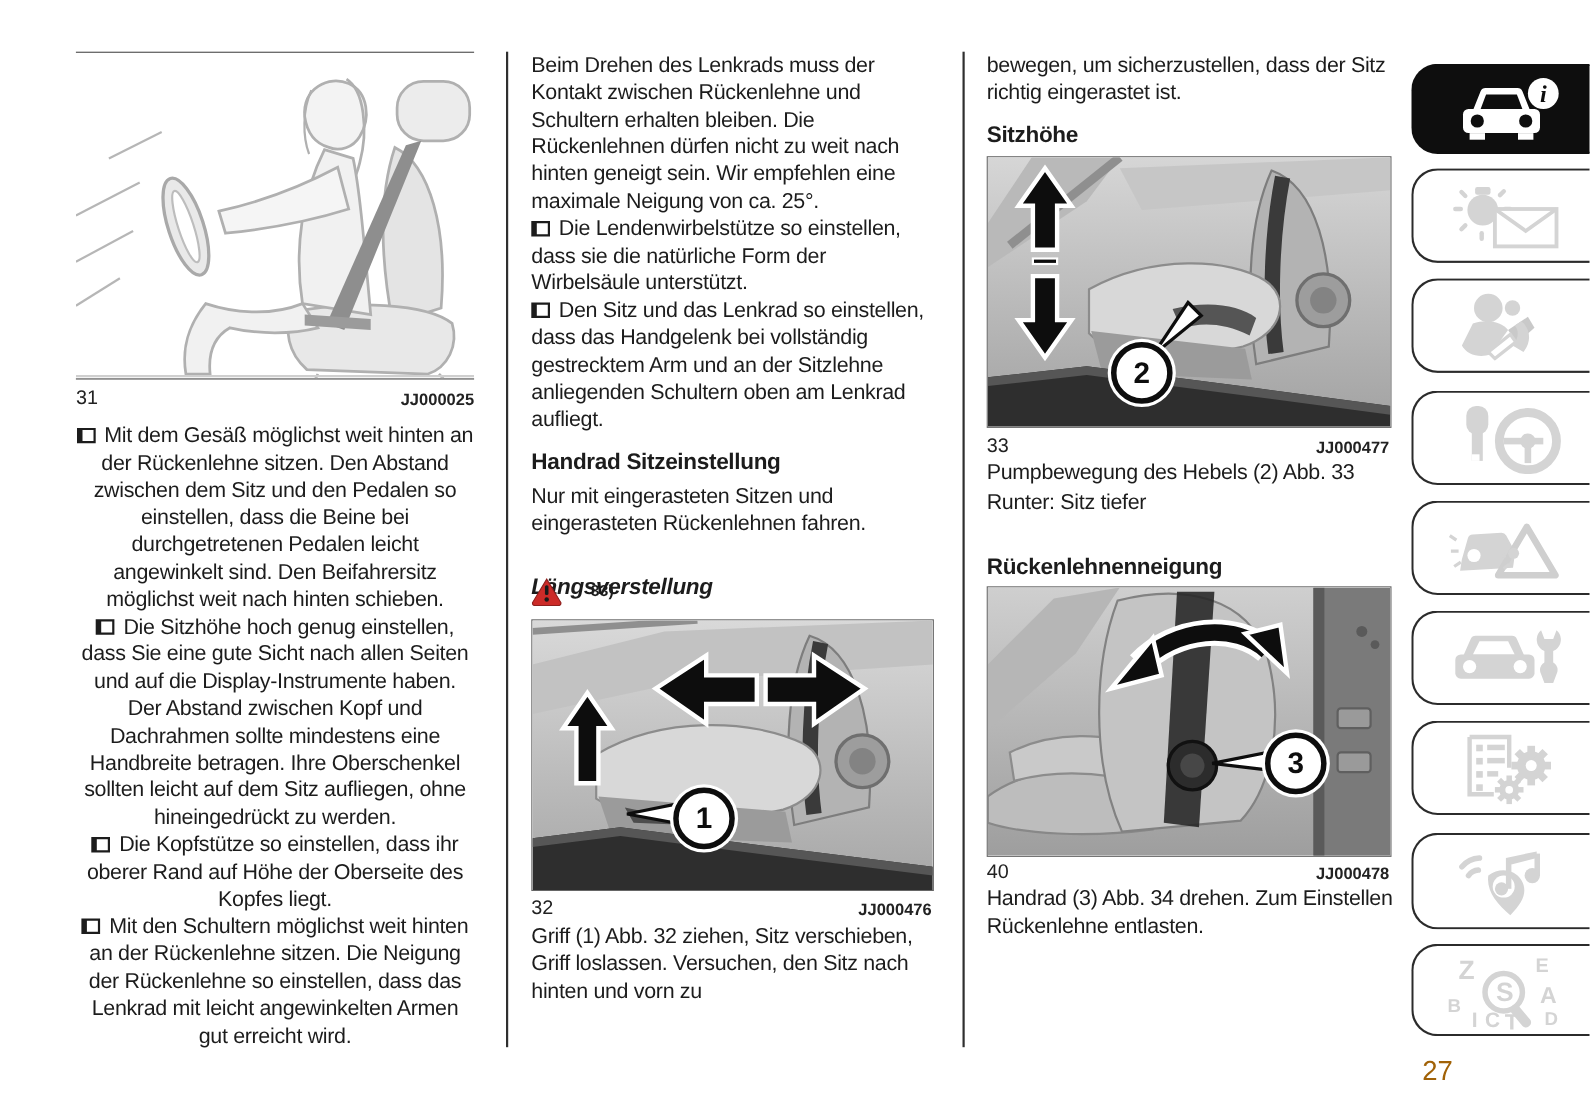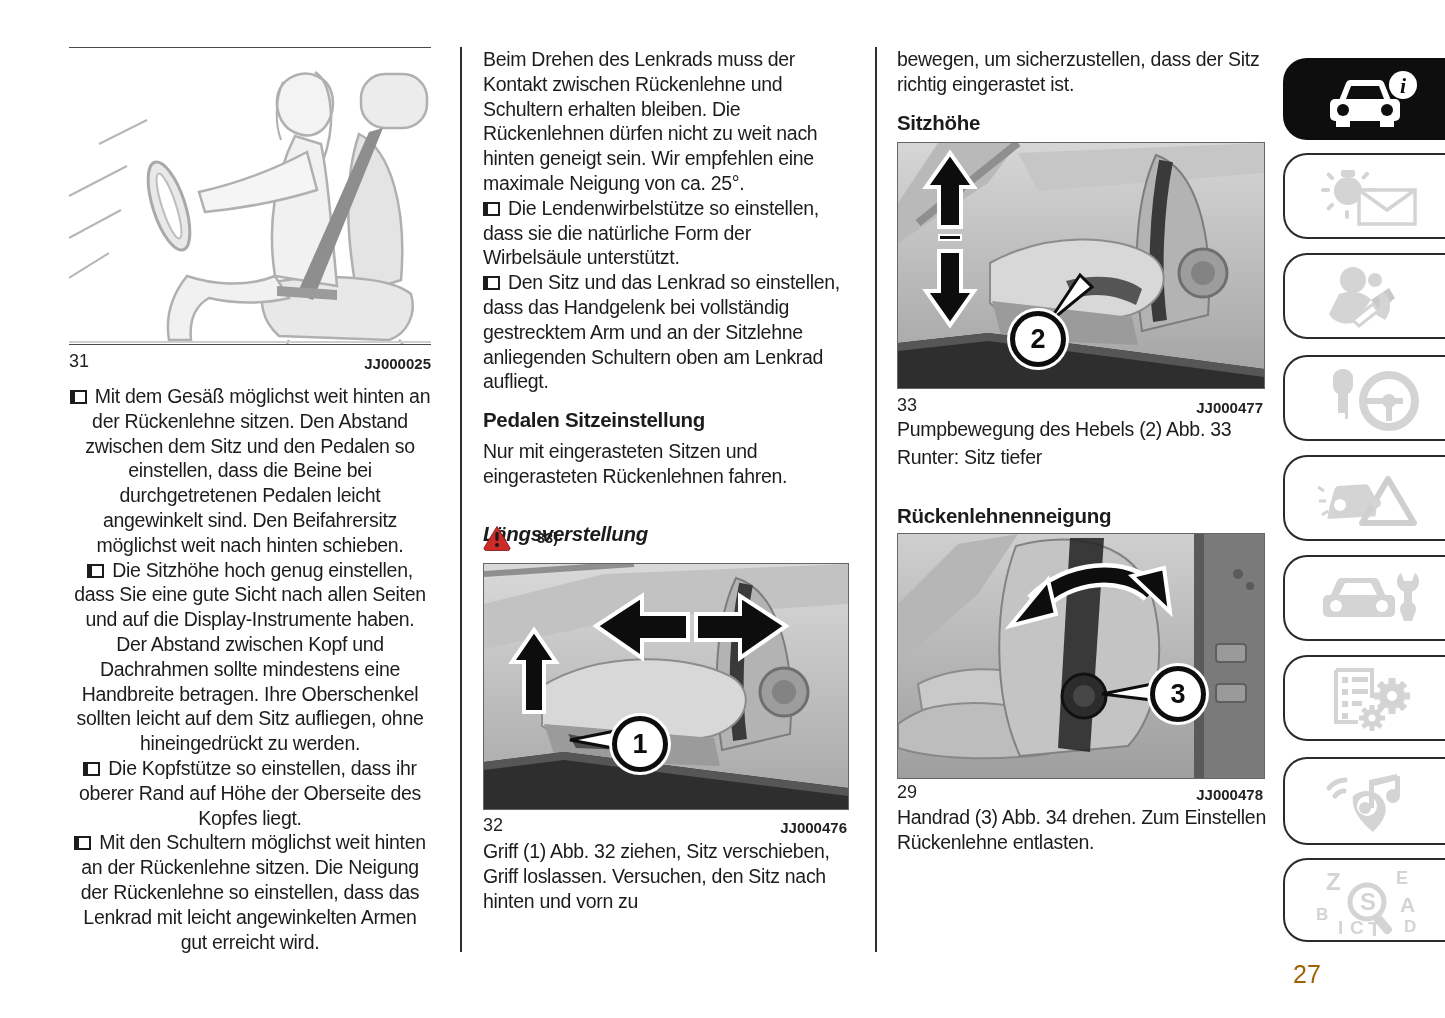--- a/index.html
+++ b/index.html
@@ -99,21 +99,21 @@
 </div>
 
 <div class="col" style="left:483px;top:47px;width:369px;height:960px;">
 
   <div class="body-text" style="width:369px;">
     <p><span>Beim Drehen des Lenkrads muss der Kontakt zwischen Rückenlehne und Schultern erhalten bleiben. Die Rückenlehnen dürfen nicht zu weit nach hinten geneigt sein. Wir empfehlen eine maximale Neigung von ca. 25°.</span></p>
     <p><span class="bullet"></span><span>Die Lendenwirbelstütze so einstellen, dass sie die natürliche Form der Wirbelsäule unterstützt.</span></p>
     <p><span class="bullet"></span><span>Den Sitz und das Lenkrad so einstellen, dass das Handgelenk bei vollständig gestrecktem Arm und an der Sitzlehne anliegenden Schultern oben am Lenkrad aufliegt.</span></p>
   </div>
 
-  <p class="hd abs" style="top:361px;">Pedalen Sitzeinstellung</p>
+  <p class="hd abs" style="top:361px;">Handrad Sitzeinstellung</p>
   <div class="body-text abs" style="top:392px;width:369px;">
     <p><span>Nur mit eingerasteten Sitzen und eingerasteten Rückenlehnen fahren.</span></p>
   </div>
   <p class="hd abs" style="top:475px;font-style:italic;">Längsverstellung</p>
 
   <div class="warn-row abs" style="top:478px;">
     <svg width="28" height="26" viewBox="0 0 28 26">
       <path d="M14,1.5 L27,23 a2.5,2.5 0 0 1 -2.2,2.6 L3.2,25.6 A2.5,2.5 0 0 1 1,23 Z" fill="#cc2b28" stroke="#8e1f1d" stroke-width="1"></path>
       <rect x="12.4" y="7" width="3.2" height="9" rx="1.4" fill="#1a1a1a"></rect>
       <circle cx="14" cy="20" r="2" fill="#1a1a1a"></circle>
@@ -256,21 +256,21 @@
       <polygon points="272,78 234,42 266,34" fill="#0d0d0d" stroke="#ffffff" stroke-width="4"></polygon>
 
       <polygon points="254,150 254,166 204,160" fill="#ffffff" stroke="#0d0d0d" stroke-width="3"></polygon>
     </svg>
     <div class="callout" style="left:252px;top:132px;">
       <span>3</span>
     </div>
   </div>
 
   <div class="cap-row abs" style="top:735px;width:366px;">
-    <span class="cap-num">29</span>
+    <span class="cap-num">40</span>
     <span class="cap-code">JJ000478</span>
   </div>
 
   <div class="body-text abs" style="top:758px;width:369px;">
     <p><span>Handrad (3) Abb. 34 drehen. Zum Einstellen Rückenlehne entlasten.</span></p>
   </div>
 </div>
 
 <div class="col" style="left:1283px;top:58px;width:162px;height:900px;">
 

